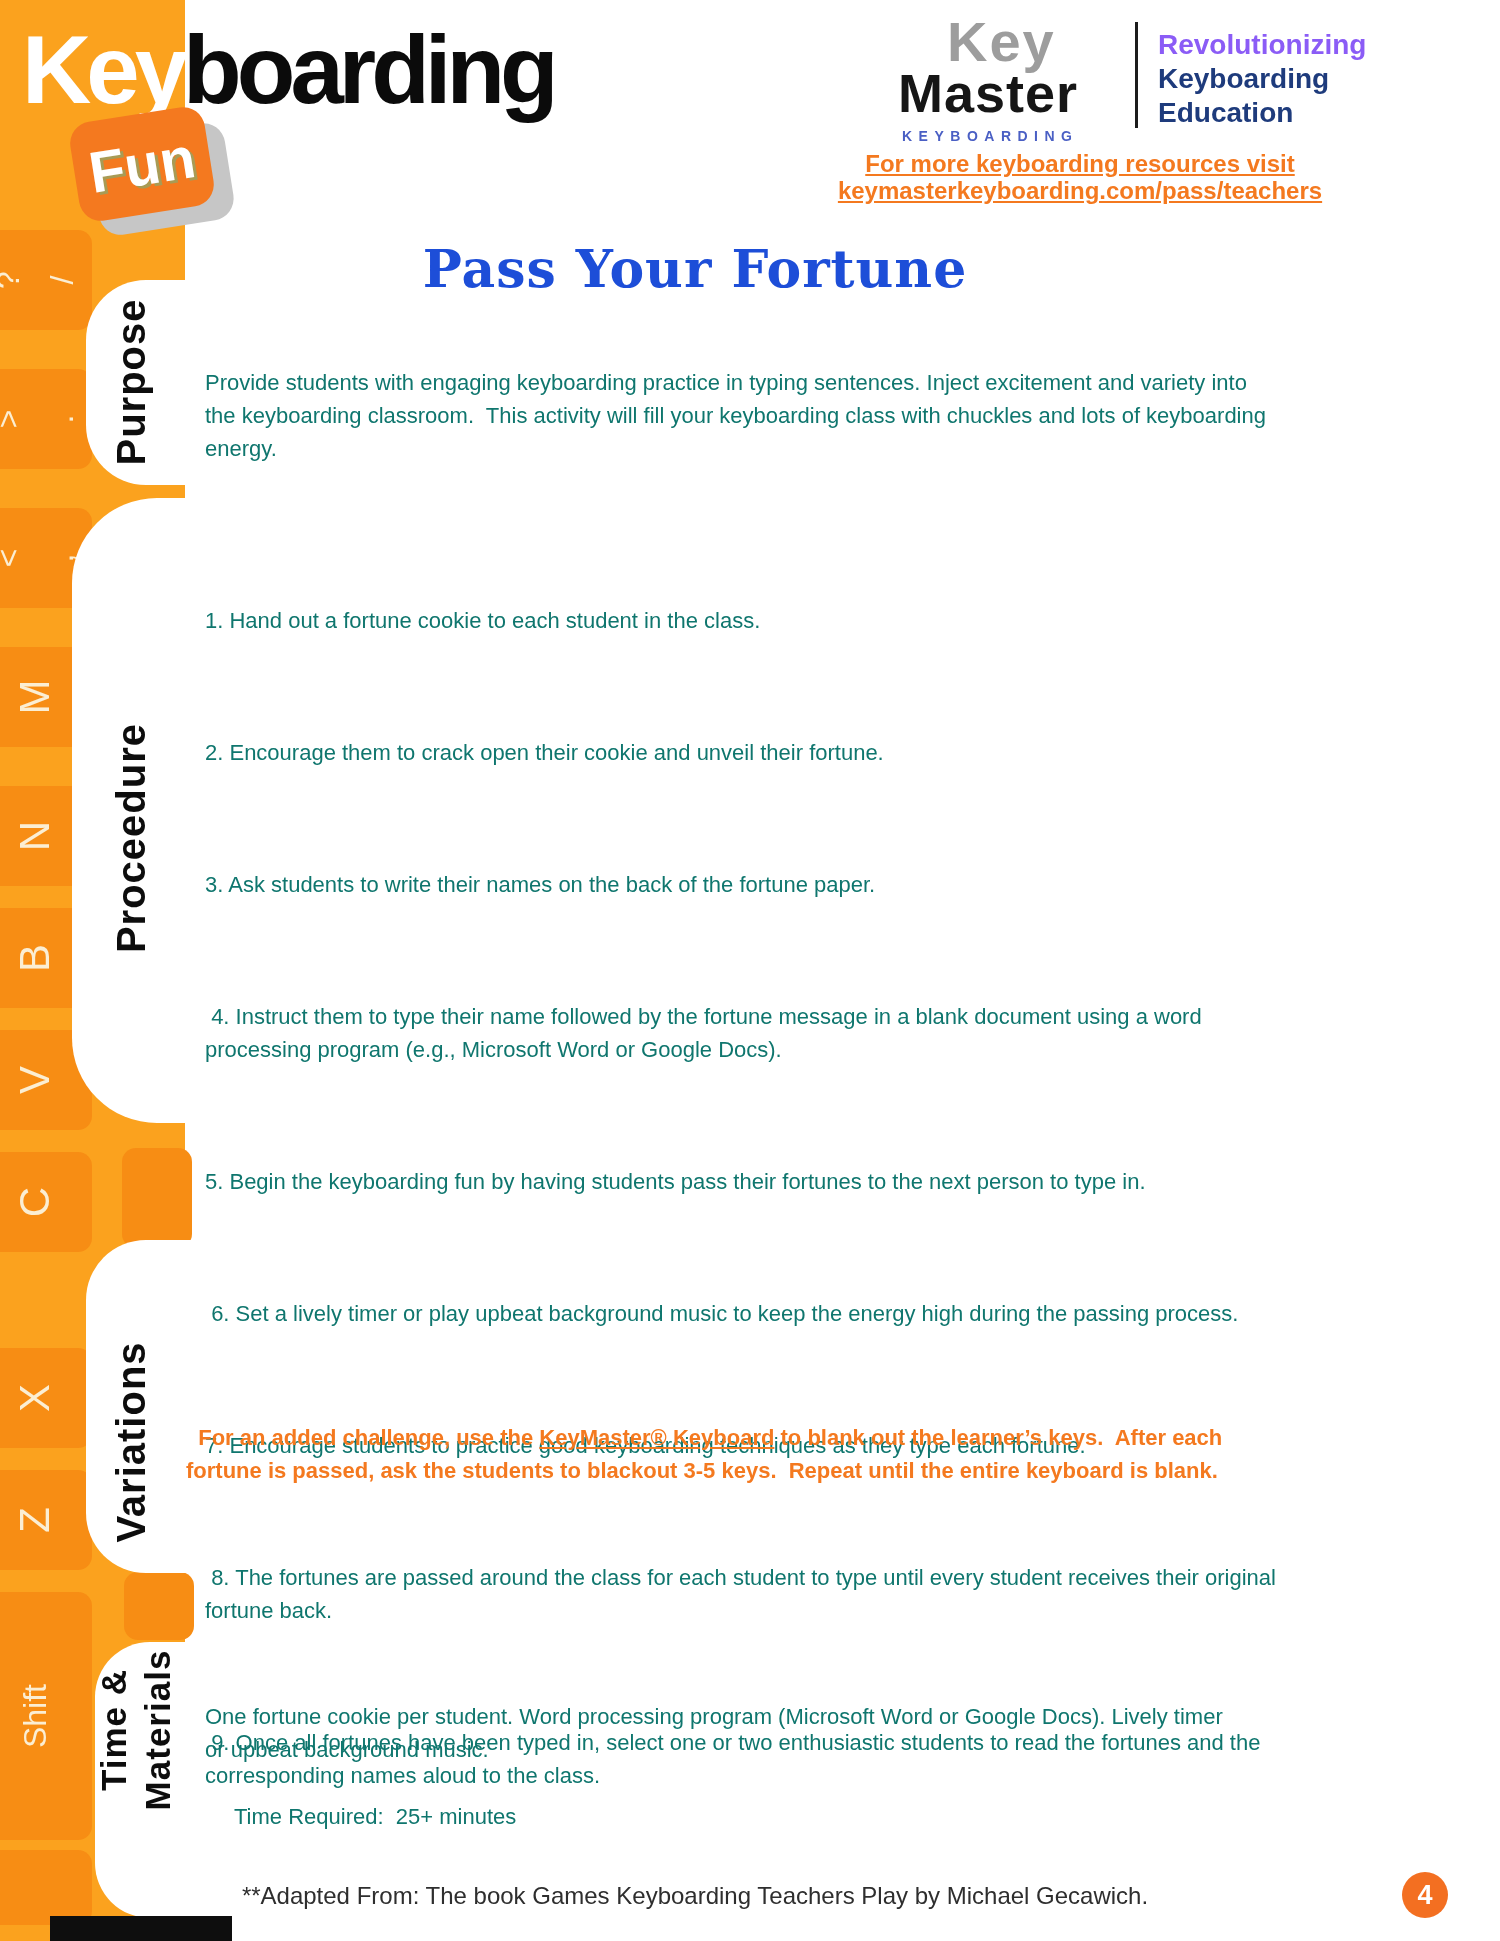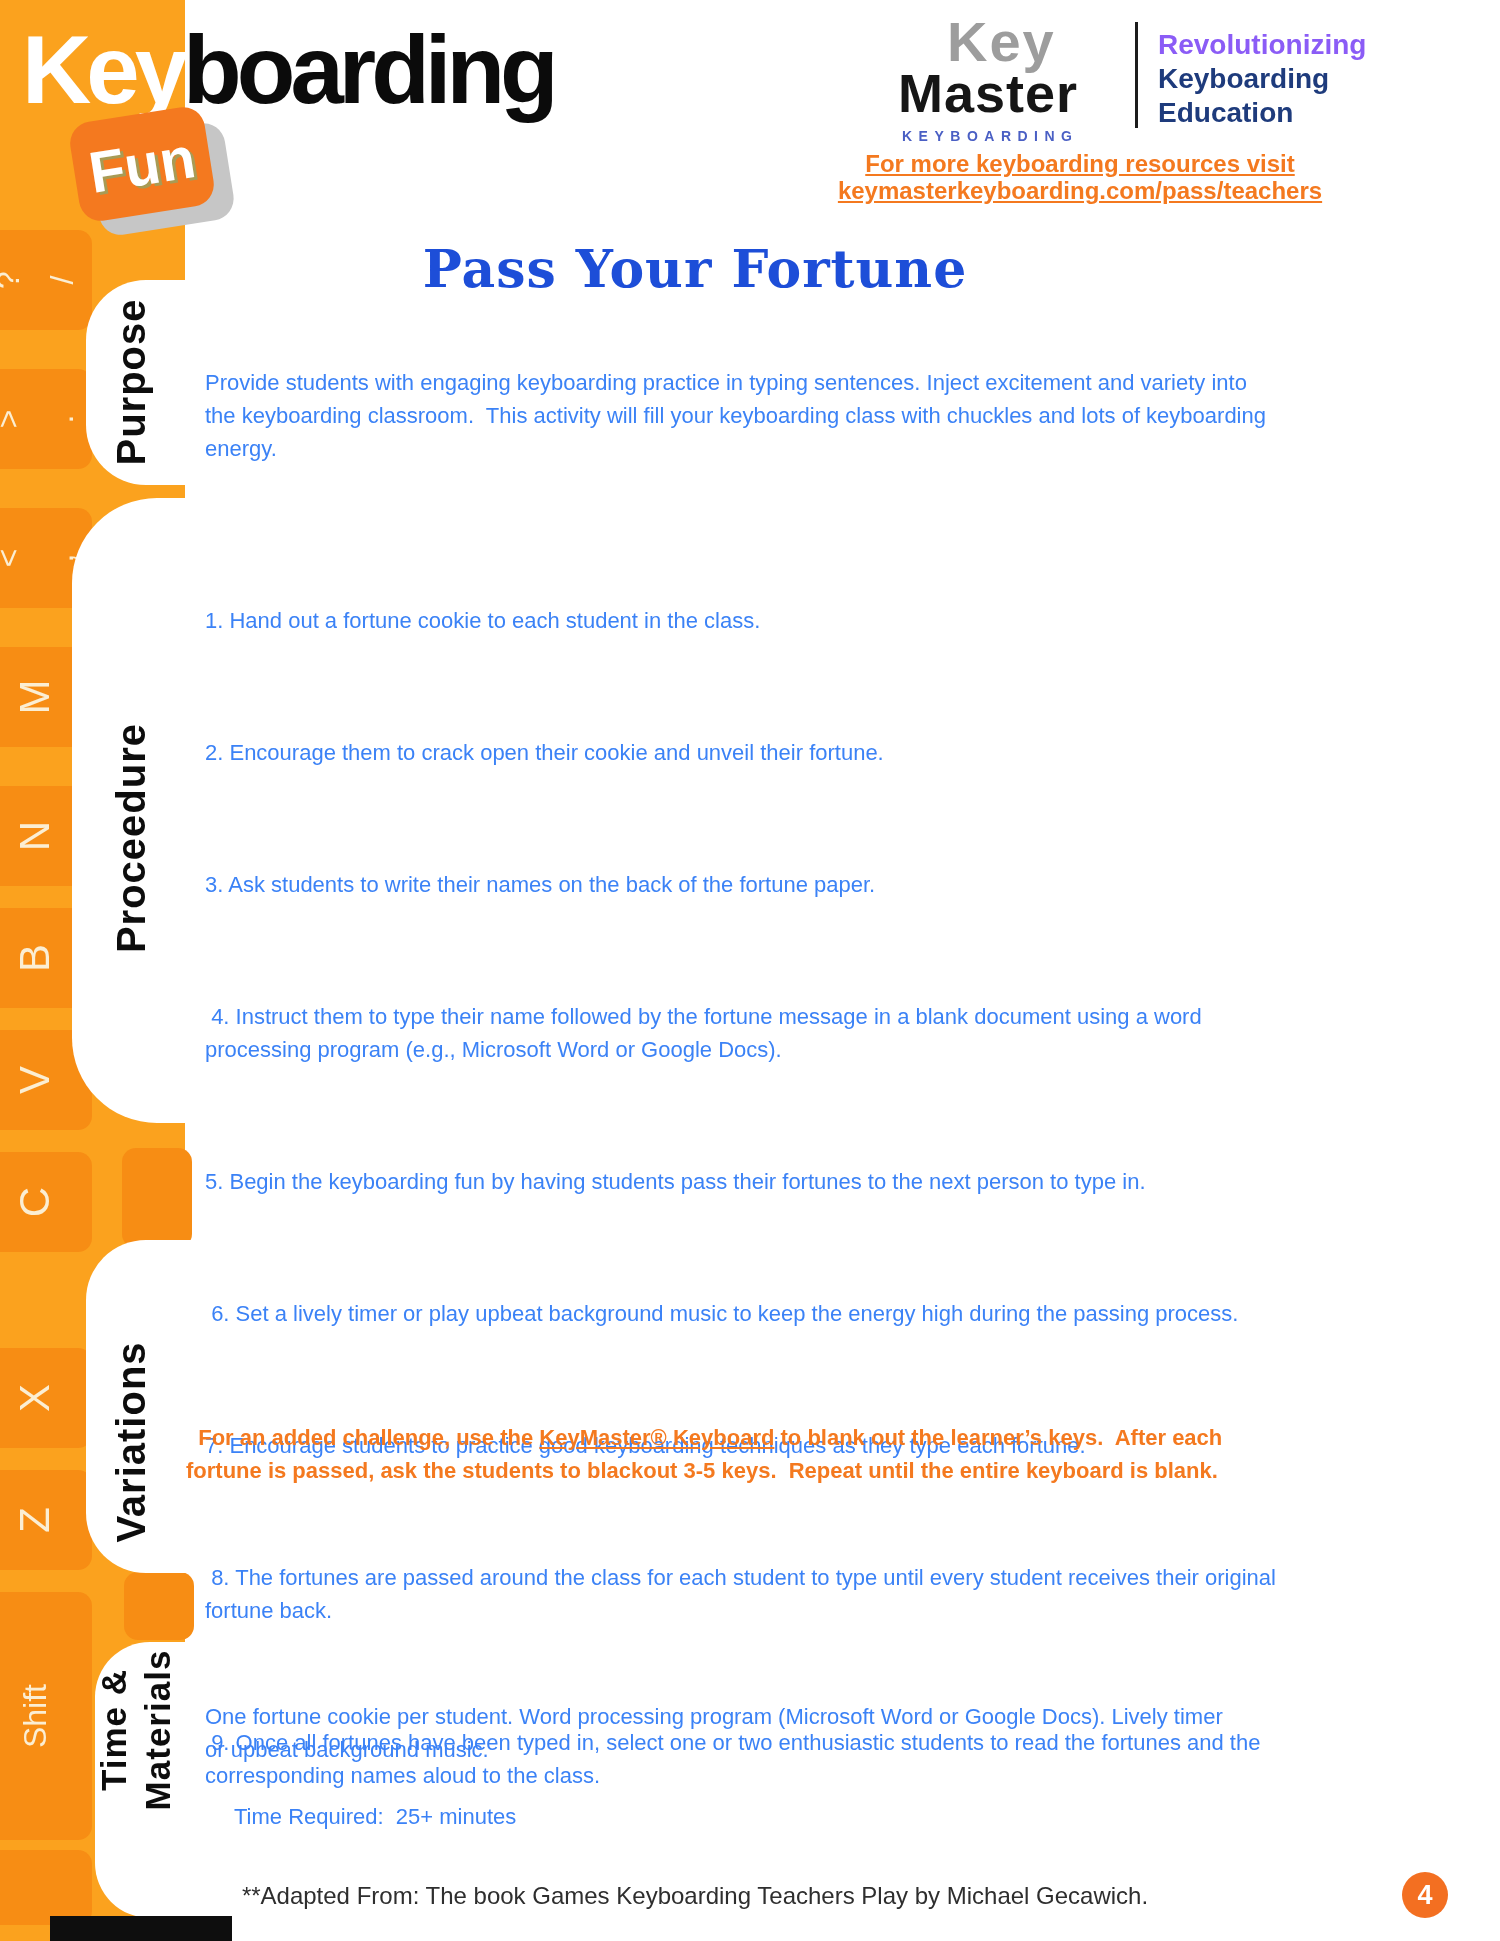--- a/index.html
+++ b/index.html
@@ -51,21 +51,21 @@
   #logo-tagline .t2,#logo-tagline .t3{color:#1E3B7C;}
 
   #resources-links{left:800px;top:150px;width:560px;text-align:center;
                    font-size:24px;font-weight:700;line-height:27px;}
   #resources-links a{color:#F4791F;text-decoration:underline;display:block;}
 
   
   #page-title{left:185px;top:238px;width:1020px;text-align:center;z-index:2;
               font-family:"DejaVu Serif",serif;font-size:52px;font-weight:800;
               color:#1d4ed8;letter-spacing:1px;}
-  .body-text{font-size:22px;line-height:33px;color:#3b82f6;white-space:pre-wrap;z-index:2;}
+  .body-text{font-size:22px;line-height:33px;color:#0f766e;white-space:pre-wrap;z-index:2;}
   #purpose-text{left:205px;top:366px;width:1075px;}
   #procedure-steps{left:205px;top:538px;width:1080px;}
   #procedure-steps p{margin:0 0 33px 0;}
   #variations-text{left:186px;top:1388px;width:1100px;font-weight:700;color:#F4791F;}
   #variations-text .vlink{text-decoration:underline;color:#F4791F;font-weight:700;}
   #tm-text{left:205px;top:1700px;width:1040px;}
   #tm-time{left:205px;top:1800px;width:1040px;margin-left:29px;}
   #footer-credit{left:185px;top:1882px;width:1020px;text-align:center;
                  font-size:24px;color:#2e2e2e;z-index:2;}
   #page-number{left:1402px;top:1872px;width:46px;height:46px;border-radius:50%;

